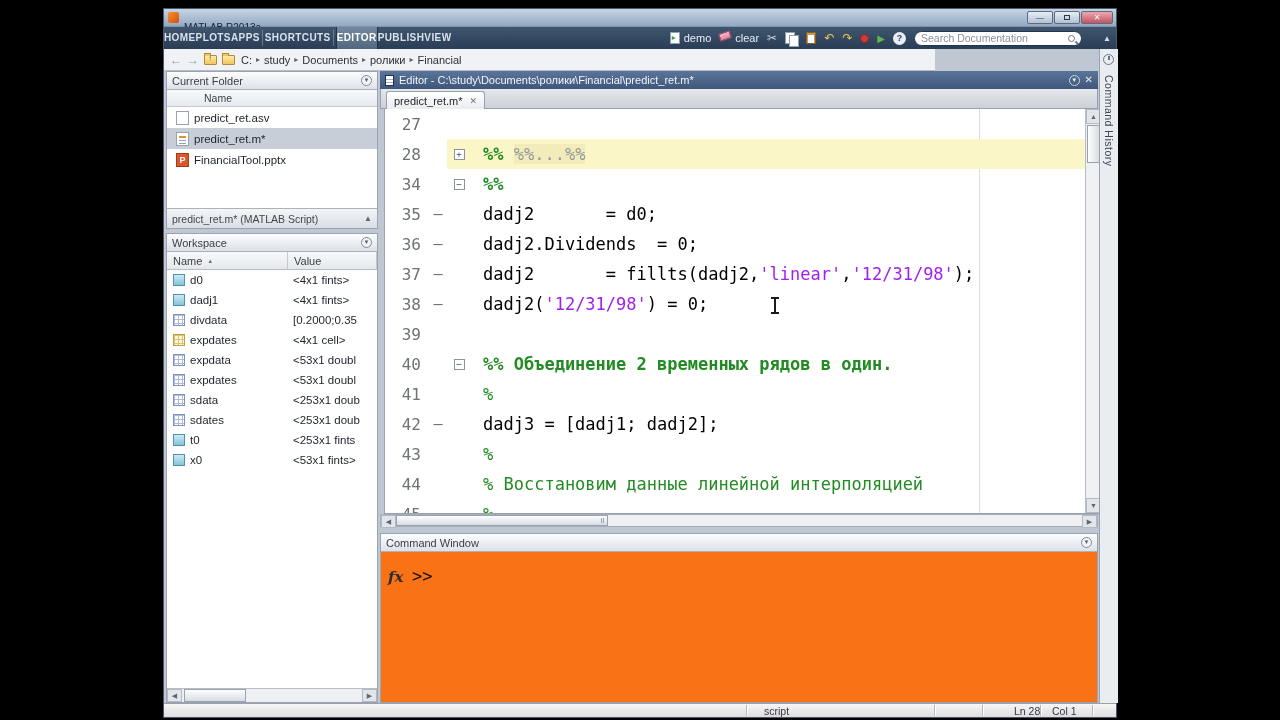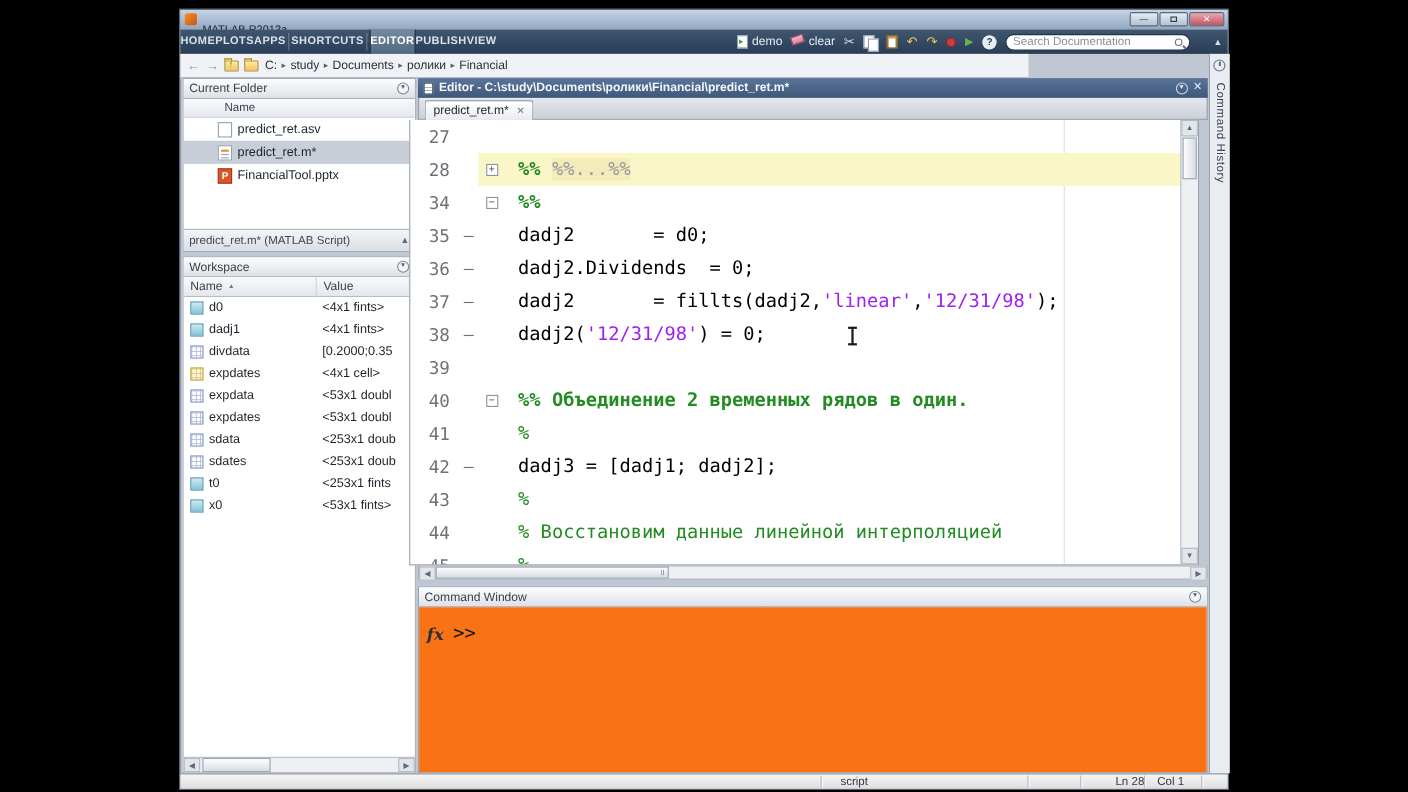--- a/index.html
+++ b/index.html
@@ -66,21 +66,21 @@
   .panel-head{position:absolute;left:0;right:0;top:0;height:18px;background:linear-gradient(#fcfdfe,#dde2e8);
               border-bottom:1px solid #aab2bd;display:flex;align-items:center;padding:0 5px;font-size:11px;color:#3a3f46;}
   .panel-btn{margin-left:auto;width:11px;height:11px;border:1px solid #7c8899;border-radius:50%;color:#5a6575;
              font-size:6px;line-height:9px;text-align:center;background:#f2f4f7;}
 
   
   .cf-panel{position:absolute;left:2px;top:62px;width:212px;height:158px;background:#fff;border:1px solid #9aa3af;}
   .cf-body{position:absolute;left:0;right:0;top:18px;bottom:20px;background:#fff;overflow:hidden;}
   .cf-colhead{height:17px;background:linear-gradient(#f8f9fb,#e6eaef);border-bottom:1px solid #c3c9d2;
               font-size:10.5px;color:#3a3f46;display:flex;align-items:center;padding-left:37px;}
-  .file-row{height:21px;display:flex;align-items:center;padding-left:31px;font-size:11.5px;color:#1d232b;}
+  .file-row{height:21px;display:flex;align-items:center;padding-left:9px;font-size:11.5px;color:#1d232b;}
   .file-row.selected{background:#c7ced8;}
   .ficon{width:13px;height:14px;position:relative;margin-right:5px;flex:none;}
   .ficon.asv{background:#fff;border:1px solid #98a2ae;}
   .ficon.mfile{background:#fff;border:1px solid #98a2ae;}
   .ficon.mfile::before{content:"";position:absolute;left:2px;top:3px;right:2px;height:2px;background:#e8912d;}
   .ficon.mfile::after{content:"";position:absolute;left:2px;top:7px;right:2px;height:1px;background:#8aa4c8;box-shadow:0 3px 0 #8aa4c8;}
   .ficon.pptx{background:#d9572b;border:1px solid #a33c1a;color:#fff;font-size:9px;font-weight:bold;text-align:center;line-height:13px;}
   .ficon.pptx::after{content:"P";}
   .cf-details{position:absolute;left:0;right:0;bottom:0;height:20px;background:linear-gradient(#f4f6f8,#d9dee5);
               border-top:1px solid #aab2bd;display:flex;align-items:center;padding:0 5px;font-size:10.5px;color:#41464e;}
@@ -107,32 +107,32 @@
   .ws-hscroll{position:absolute;left:0;right:0;bottom:0;height:14px;background:#eef0f3;border-top:1px solid #b7bec9;display:flex;}
   .sb-arrow{width:15px;height:13px;background:#e2e6eb;border:1px solid #b2bac5;font-size:7px;color:#5f6878;
             display:flex;align-items:center;justify-content:center;flex:none;}
   .ws-thumb{width:62px;height:13px;background:linear-gradient(#fdfdfe,#d8dde3);border:1px solid #99a2af;margin-left:2px;}
 
   
   .ed-titlebar{position:absolute;left:216px;top:62px;width:718px;height:18px;
                background:linear-gradient(#5b759a,#3e5679);display:flex;align-items:center;padding:0 5px;gap:5px;}
   .ed-doc-icon{width:9px;height:11px;background:#fff;border:1px solid #203048;
                background-image:linear-gradient(transparent 3px,#9fb4d0 3px,#9fb4d0 4px,transparent 4px,transparent 6px,#9fb4d0 6px,#9fb4d0 7px,transparent 7px);}
-  .ed-title{font-size:11px;color:#f2f5fa;white-space:nowrap;overflow:hidden;flex:1;font-weight:bold;}
+  .ed-title{font-size:11px;color:#f2f5fa;white-space:nowrap;overflow:hidden;flex:1;}
   .ed-btn{color:#e8edf4;font-size:10px;line-height:10px;}
   .ed-menu-btn{width:11px;height:11px;border:1px solid #cdd8e6;border-radius:50%;color:#e8edf4;font-size:6px;line-height:9px;text-align:center;}
 
   .ed-tabbar{position:absolute;left:216px;top:80px;width:718px;height:20px;background:linear-gradient(#e4e7eb,#ccd1d8);
              border:1px solid #98a1ad;border-top:none;}
   .etab{position:absolute;left:5px;top:2px;height:18px;background:linear-gradient(#ffffff,#e9ecf0);
         border:1px solid #98a1ad;border-bottom:none;border-radius:3px 3px 0 0;display:flex;align-items:center;
         padding:0 7px;font-size:11px;color:#22262c;gap:7px;}
   .etab-close{font-size:9px;color:#707884;}
 
-  .code-wrap{position:absolute;left:208px;top:100px;width:718px;height:405px;background:#fff;border:1px solid #98a1ad;border-top:none;overflow:hidden;}
+  .code-wrap{position:absolute;left:220px;top:100px;width:718px;height:405px;background:#fff;border:1px solid #98a1ad;border-top:none;overflow:hidden;}
   .code-lines{position:absolute;left:0;top:0;width:701px;height:100%;overflow:hidden;}
   .ruler{position:absolute;left:594px;top:0;bottom:0;width:1px;background:#dcdcdc;}
   .cl{position:relative;height:30px;display:flex;align-items:center;font-family:"DejaVu Sans Mono",monospace;font-size:17px;}
   .cl-num{width:44px;text-align:right;padding-right:8px;color:#6e7276;font-size:16px;flex:none;}
   .cl-exec{width:18px;text-align:center;color:#6e7276;font-size:15px;flex:none;}
   .cl-fold{width:24px;display:flex;align-items:center;justify-content:center;flex:none;align-self:stretch;}
   .fold-box{width:11px;height:11px;border:1px solid #8a93a0;background:#fff;font-size:9px;line-height:9px;text-align:center;color:#44505e;
             font-family:"DejaVu Sans Mono",monospace;}
   .cl-code{flex:1;padding-left:12px;white-space:pre;align-self:stretch;display:flex;align-items:center;}
   .cl.current .cl-code,.cl.current .cl-fold,.cl.current .cl-exec{background:#fbf6c8;}

